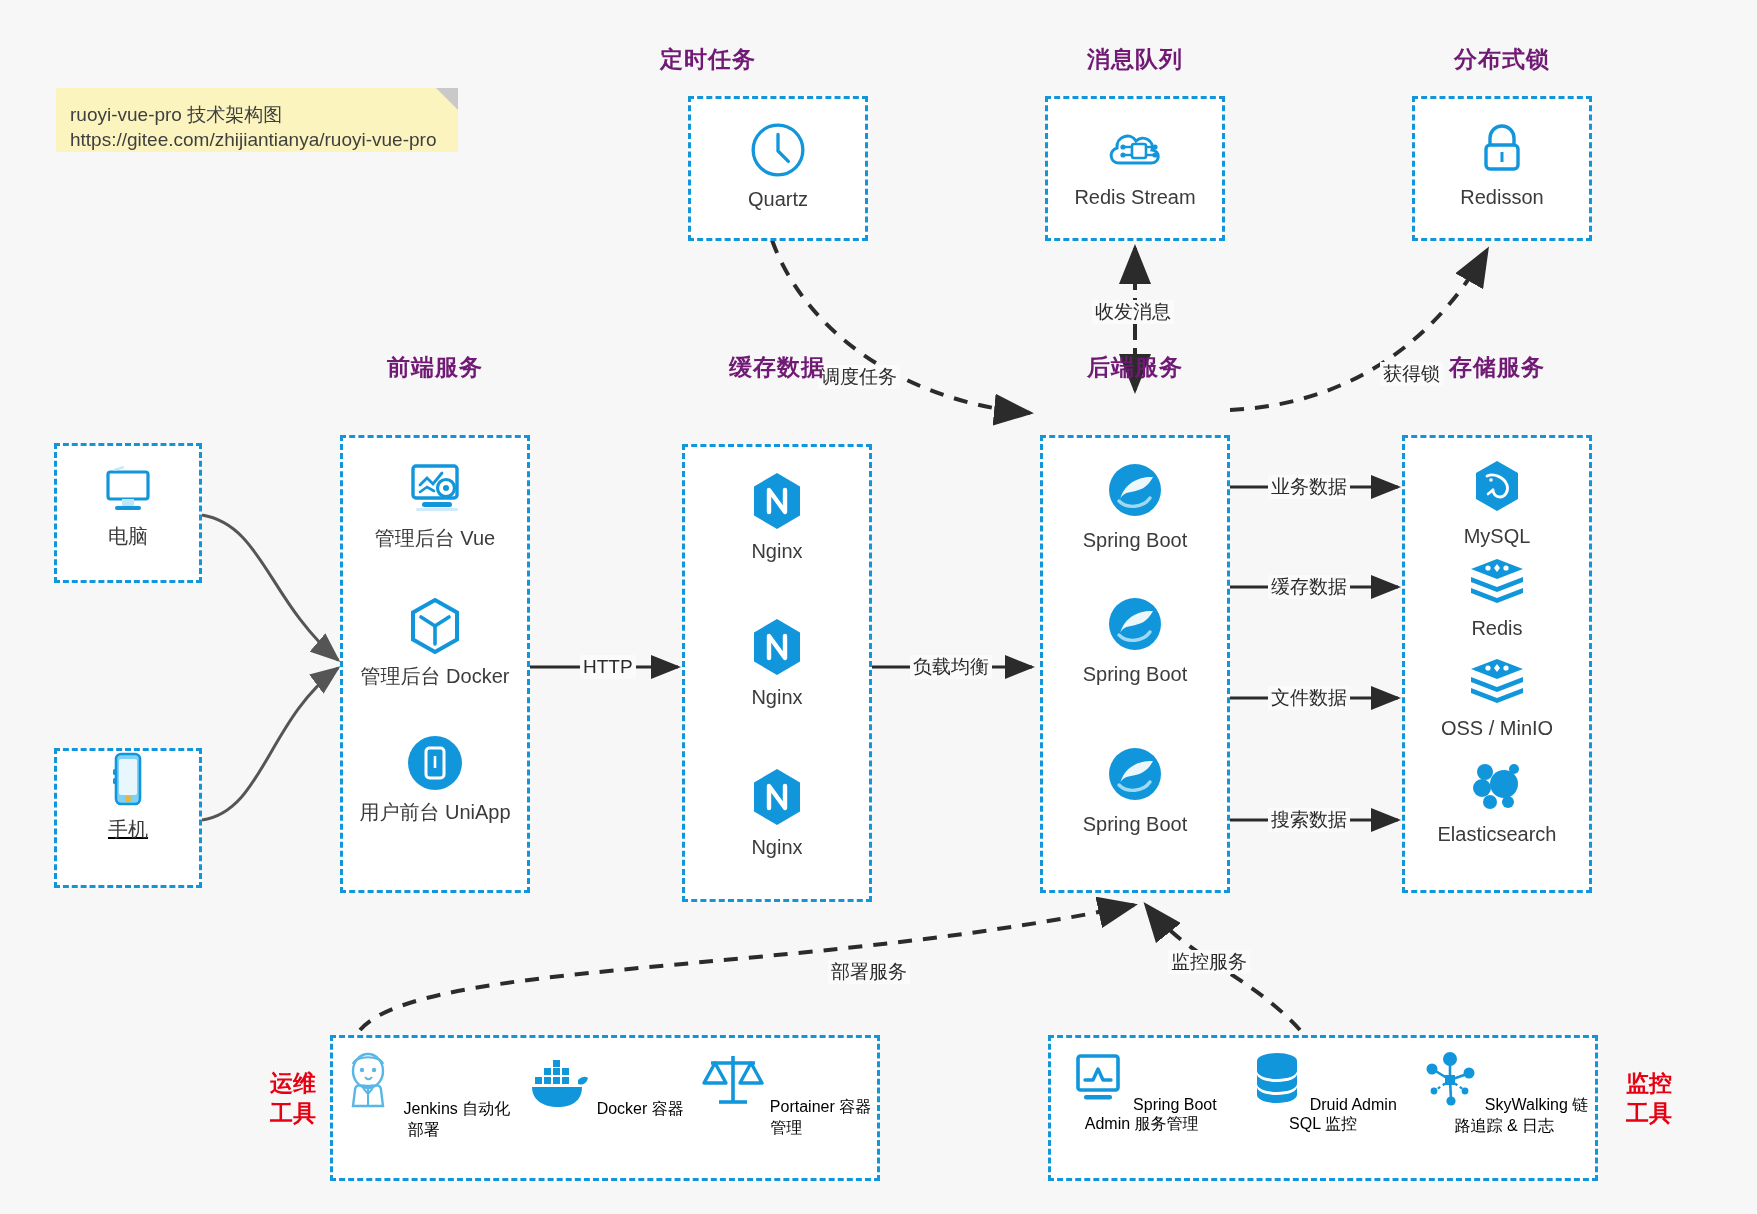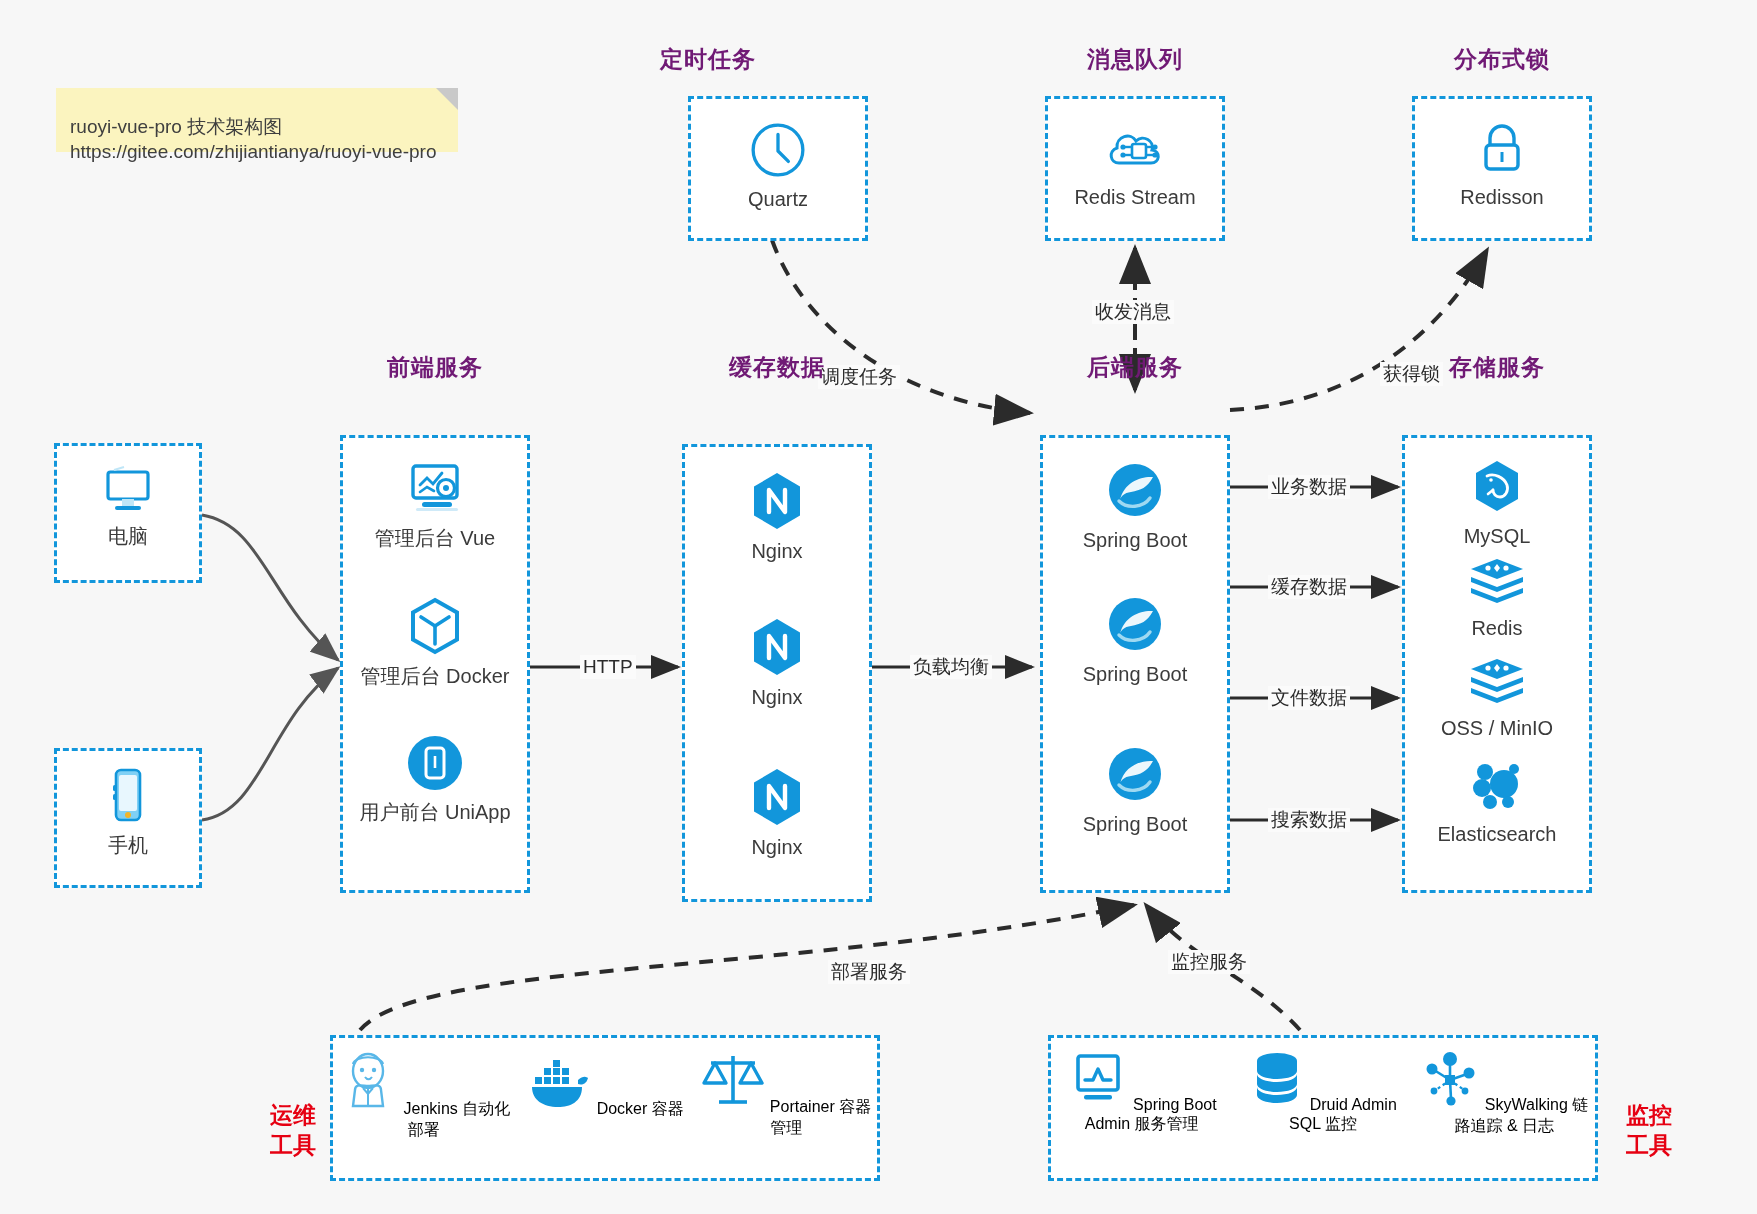--- a/index.html
+++ b/index.html
@@ -27,21 +27,20 @@
     white-space: nowrap;
   }
   .side-title {
     position: absolute;
     color: #e60012;
     font-weight: bold;
     font-size: 23px;
     line-height: 30px;
     text-align: center;
     white-space: nowrap;
-    margin-top: 32px;
   }
   .node {
     position: absolute;
     width: 100%;
     text-align: center;
   }
   .node .ico { display:block; margin: 0 auto 4px; }
   .node .cap {
     display: block;
     font-size: 20px;
@@ -49,21 +48,21 @@
     line-height: 25px;
     white-space: nowrap;
   }
 
   
   #note {
     position: absolute;
     left: 56px; top: 88px;
     width: 402px; height: 64px;
     background: #fbf4bf;
-    padding: 26px 14px;
+    padding: 14px 14px;
   }
   #note .ln { font-size: 19px; color: #3f3f3f; line-height: 25px; white-space: nowrap;}
   #note .fold {
     position: absolute; right: 0; top: 0;
     width: 0; height: 0;
     border-top: 22px solid #c9c9c9;
     border-left: 22px solid transparent;
   }
 
   
@@ -192,21 +191,21 @@
           <rect x="22" y="35" width="12" height="7" fill="#bfe6f7"></rect>
           <rect x="15" y="42" width="26" height="4" rx="2" fill="#1296db"></rect>
           <path d="M14 6 L24 3" stroke="#bfe6f7" stroke-width="2" fill="none"></path>
         </svg>
       </span>
       <span class="cap">电脑</span>
     </div>
   </div>
 
   <div class="dbox" style="left:54px; top:748px; width:148px; height:140px;">
-    <div class="node" style="top:16px;">
+    <div class="node" style="top:0;text-decoration:underline;">
       <span class="ico">
         <svg width="42" height="58" viewBox="0 0 42 58">
           <rect x="9" y="3" width="24" height="50" rx="5" fill="#7fd0f5" stroke="#1296db" stroke-width="2.6"></rect>
           <rect x="12" y="8" width="18" height="36" rx="2" fill="#e8f7fe"></rect>
           <circle cx="21" cy="48" r="3" fill="#f0b429"></circle>
           <rect x="6" y="18" width="3" height="6" rx="1.5" fill="#1296db"></rect>
           <rect x="6" y="27" width="3" height="6" rx="1.5" fill="#1296db"></rect>
         </svg>
       </span>
       <span class="cap">手机</span>

